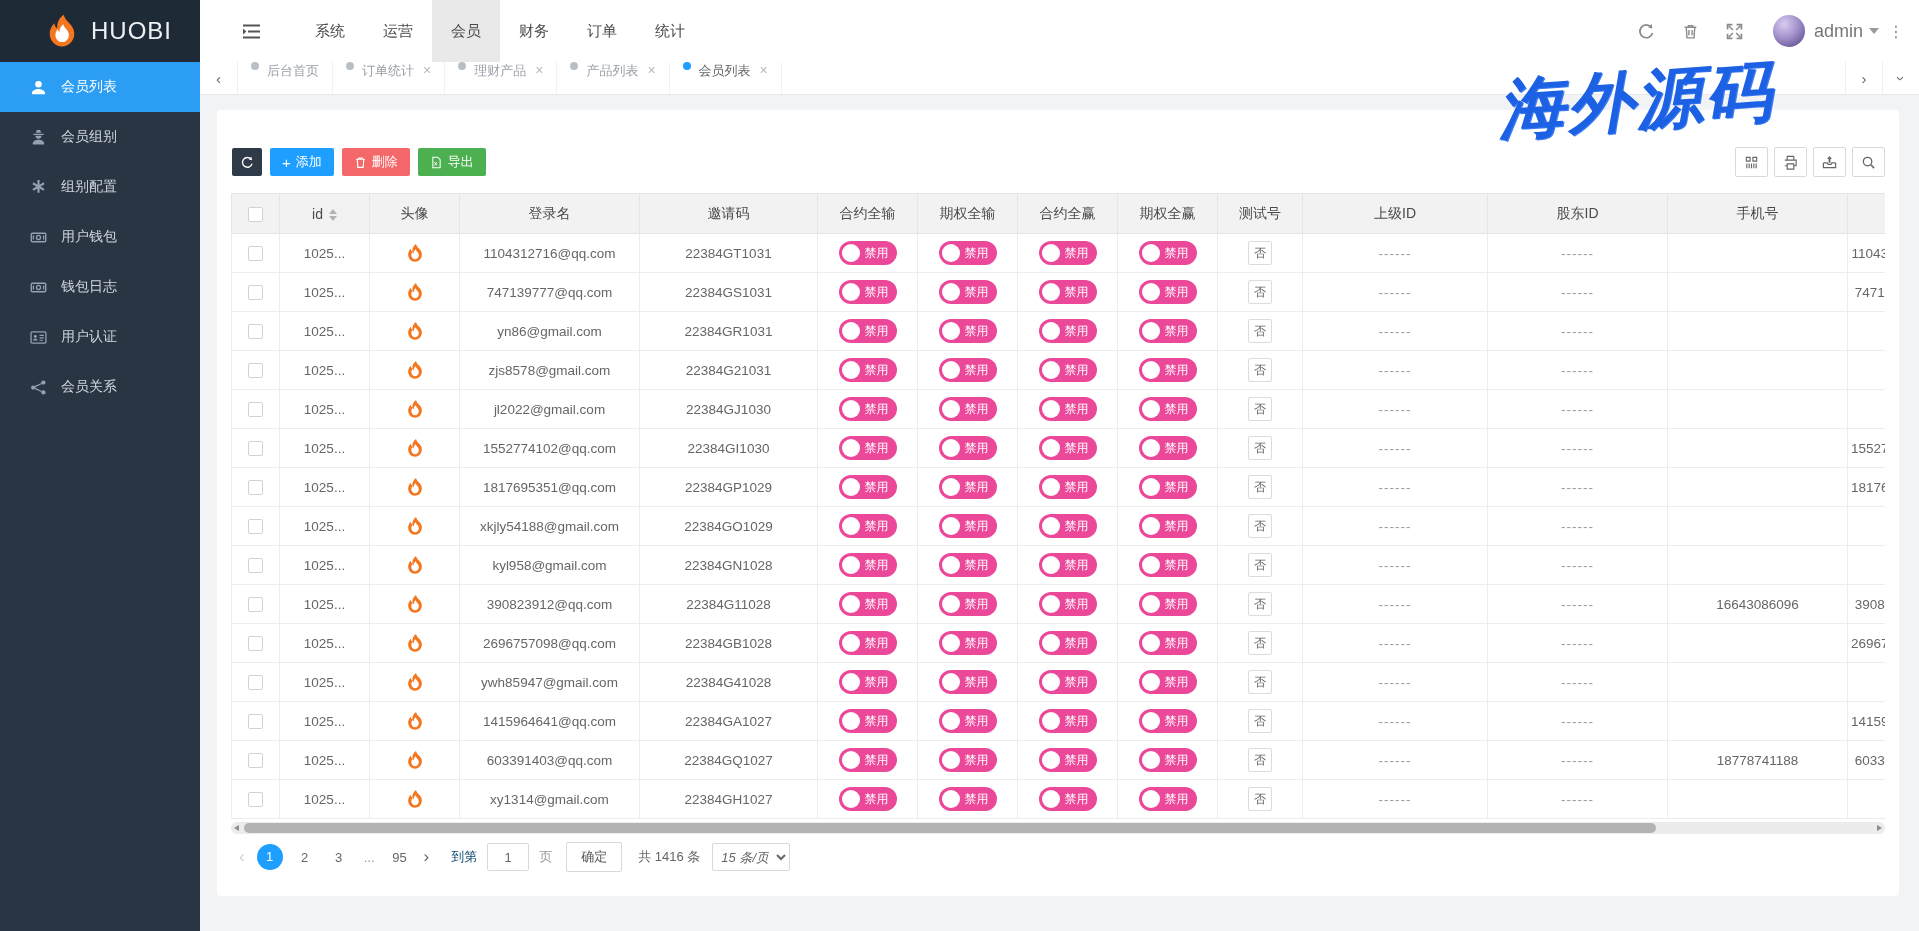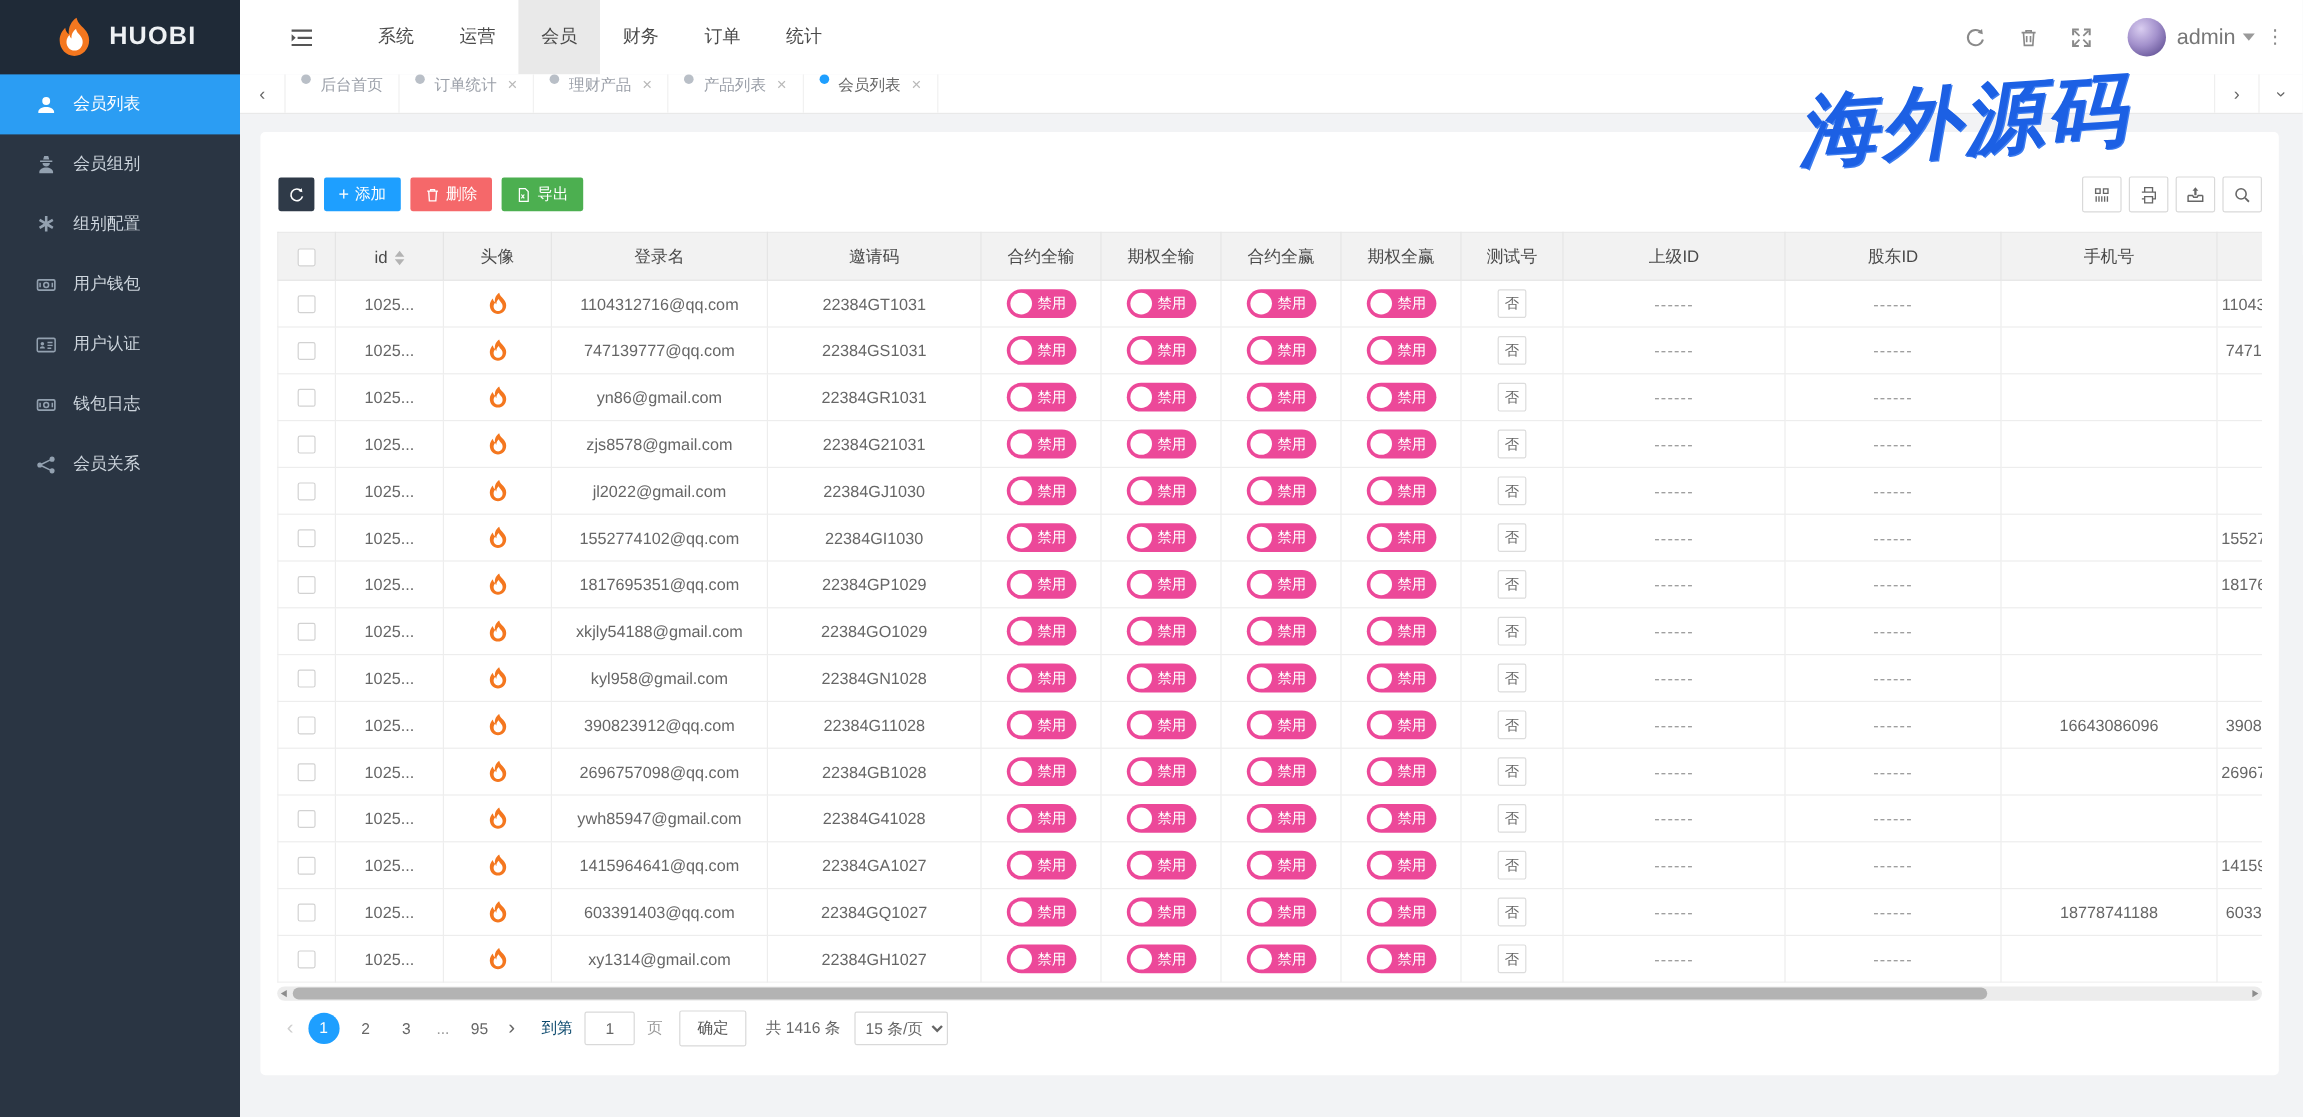--- a/index.html
+++ b/index.html
@@ -2,21 +2,21 @@
 <html><head>
 <meta charset="utf-8">
 <style>
   * { box-sizing: border-box; margin: 0; padding: 0; }
   html,body { width:1919px; height:931px; }
   body { font-family:"Liberation Sans","DejaVu Sans",sans-serif; background:#f2f3f5; position:relative; overflow:hidden; }
 
   
   .sidebar { position:absolute; left:0; top:0; width:200px; height:931px; background:#2a3543; z-index:5; }
   .logo { height:62px; background:#1f2a37; display:flex; align-items:center; padding-left:44px; gap:11px; }
-  .logo-text { color:#eef1f4; font-size:21px; font-weight:bold; letter-spacing:1px; }
+  .logo-text { color:#eef1f4; font-size:24px; font-weight:normal; letter-spacing:1px; }
   .side-menu { padding-top:0; }
   .side-item { height:50px; display:flex; align-items:center; padding-left:30px; gap:14px; color:#cdd5dd; font-size:14px; cursor:pointer; }
   .side-item .ico { width:17px; height:17px; color:#93a1b0; display:inline-flex; }
   .side-item .ico svg { width:100%; height:100%; }
   .side-item.active { background:#2b9df3; color:#fff; }
   .side-item.active .ico { color:#fff; }
 
   
   .topbar { position:absolute; left:200px; top:0; width:1719px; height:62px; background:#fff; z-index:4; }
   .hamburger { position:absolute; left:36px; top:0; height:62px; width:30px; display:flex; align-items:center; justify-content:center; color:#555; cursor:pointer; }
@@ -92,21 +92,21 @@
   .pg-prev { color:#cfcfcf; font-size:17px; padding:0 8px; cursor:default; }
   .pg-next { color:#666; font-size:17px; padding:0 8px; cursor:pointer; }
   .pg-num { min-width:24px; text-align:center; padding:0 2px; cursor:pointer; }
   .pg-num.active { width:26px; height:26px; line-height:26px; border-radius:50%; background:#1e9fff; color:#fff; padding:0; cursor:default; }
   .pg-ellipsis { color:#999; padding:0 3px; }
   .pg-jump-label { color:#0c4a6e; margin-left:10px; }
   .pg-input { width:42px; height:28px; border:1px solid #d9d9d9; border-radius:2px; text-align:center; font-size:13px; color:#666; margin:0 6px; font-family:inherit; }
   .pg-unit { color:#9a9a9a; }
   .pg-confirm { height:30px; padding:0 14px; border:1px solid #d9d9d9; background:#fff; border-radius:2px; font-size:13px; color:#555; margin-left:10px; cursor:pointer; font-family:inherit; }
   .pg-total { margin-left:12px; color:#666; }
-  .pg-size { height:28px; border:1px solid #d9d9d9; border-radius:2px; color:#666; font-size:13px; background:#fff; padding:0 4px; margin-left:8px; font-family:inherit; }
+  .pg-size { height:28px; border:1px solid #d9d9d9; border-radius:2px; color:#666; font-size:13px; background:#fff; padding:0 4px; margin-left:8px; font-family:inherit;font-style:italic; }
 </style>
 </head>
 <body>
 
 <div class="sidebar">
   <div class="logo">
     <span class="ico" style="width:36px;height:36px;display:inline-flex;">
       <svg viewBox="0 0 24 24">
           <path fill="#f4771f" d="M13.2 1.2c.6 2.9 2.6 4.3 4.2 6.1 1.7 1.9 2.8 3.9 2.8 6.4 0 4.9-3.7 8.7-8.2 8.7s-8.2-3.8-8.2-8.7c0-2.9 1.5-5.3 3.1-6.9.2 1.7.9 2.8 2 3.5-.4-3.7 1.4-7.3 4.3-9.1z"></path>
           <path fill="#fff" d="M12.9 7.5c.3 1.7 1.4 2.5 2.3 3.6.8 1 1.4 2.1 1.4 3.5 0 2.7-2 4.8-4.5 4.8s-4.5-2.1-4.5-4.8c0-1.6.8-2.9 1.7-3.8.1.9.5 1.5 1.1 1.9-.2-2 .8-4.1 2.5-5.2z"></path>
@@ -145,37 +145,37 @@
             <rect x="1.2" y="4" width="13.6" height="8" rx="1" fill="none" stroke="currentColor" stroke-width="1.3"></rect>
             <circle cx="8" cy="8" r="1.9" fill="none" stroke="currentColor" stroke-width="1.2"></circle>
             <path stroke="currentColor" stroke-width="1.2" d="M3.2 6.2v3.6M12.8 6.2v3.6"></path>
           </svg>
         </span>
         <span>用户钱包</span>
       </div>
       <div class="side-item">
         <span class="ico">
           <svg viewBox="0 0 16 16">
+            <rect x="1.2" y="4" width="13.6" height="8" rx="1" fill="none" stroke="currentColor" stroke-width="1.3"></rect>
+            <circle cx="8" cy="8" r="1.9" fill="none" stroke="currentColor" stroke-width="1.2"></circle>
+            <path stroke="currentColor" stroke-width="1.2" d="M3.2 6.2v3.6M12.8 6.2v3.6"></path>
+          </svg>
+        </span>
+        <span>钱包日志</span>
+      </div>
+      <div class="side-item">
+        <span class="ico">
+          <svg viewBox="0 0 16 16">
             <rect x="1" y="2.8" width="14" height="10.4" rx="1" fill="none" stroke="currentColor" stroke-width="1.2"></rect>
             <circle cx="5" cy="7" r="1.4" fill="currentColor"></circle>
             <path fill="currentColor" d="M3 10.8c0-1.1 1-1.8 2-1.8s2 .7 2 1.8z"></path>
             <path stroke="currentColor" stroke-width="1.1" d="M9 6h4M9 8.3h4M9 10.6h3"></path>
           </svg>
         </span>
         <span>用户认证</span>
-      </div>
-      <div class="side-item">
-        <span class="ico">
-          <svg viewBox="0 0 16 16">
-            <rect x="1.2" y="4" width="13.6" height="8" rx="1" fill="none" stroke="currentColor" stroke-width="1.3"></rect>
-            <circle cx="8" cy="8" r="1.9" fill="none" stroke="currentColor" stroke-width="1.2"></circle>
-            <path stroke="currentColor" stroke-width="1.2" d="M3.2 6.2v3.6M12.8 6.2v3.6"></path>
-          </svg>
-        </span>
-        <span>钱包日志</span>
       </div>
       <div class="side-item">
         <span class="ico">
           <svg viewBox="0 0 16 16">
             <circle cx="3" cy="8" r="2" fill="currentColor"></circle>
             <circle cx="12.6" cy="3.4" r="2" fill="currentColor"></circle>
             <circle cx="12.6" cy="12.6" r="2" fill="currentColor"></circle>
             <path stroke="currentColor" stroke-width="1.2" d="M4.7 7.2l6.2-3M4.7 8.8l6.2 3"></path>
           </svg>
         </span>

